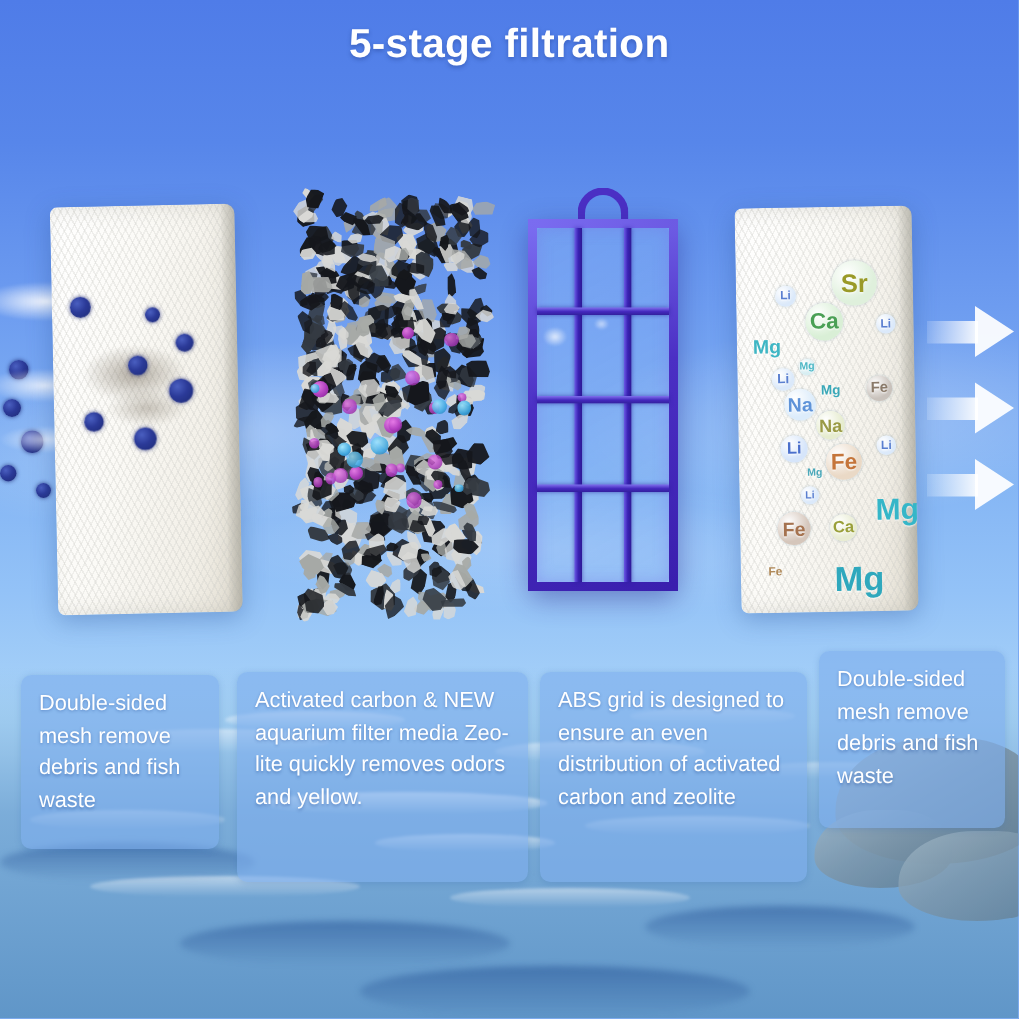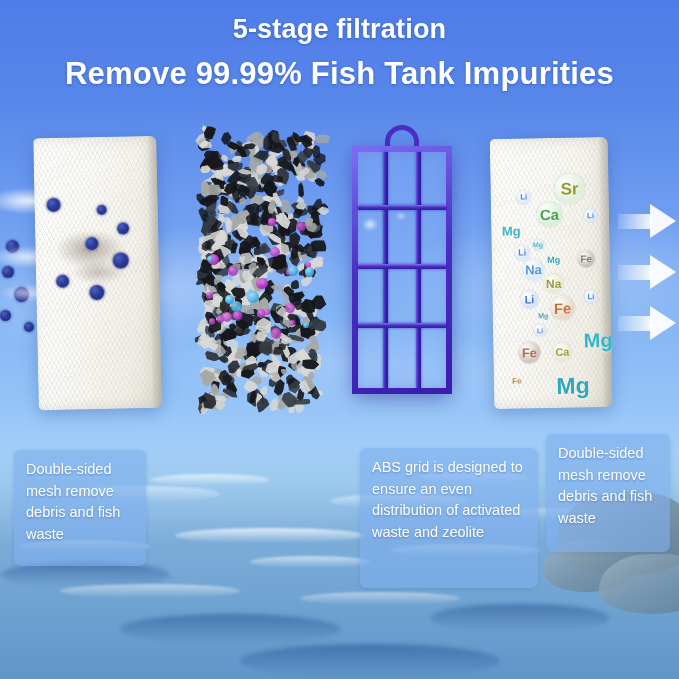--- a/index.html
+++ b/index.html
@@ -184,21 +184,20 @@
 <body>
 
 <div id="poster">
 
   <div class="glow glow-a"></div>
   <div class="glow glow-b"></div>
   <div class="glow glow-c"></div>
 
   <div class="head-wrap">
     <div class="head1">5-stage filtration</div>
-    <div class="head2">Remove 99.99% Fish Tank Impurities</div>
   </div>
 
   <div class="stage" style="left:36px; top:137px; width:123px; height:272px; transform:rotate(-1.2deg);">
     <div class="pad"></div>
     <div class="pad-edge"></div>
 
     <div class="dirt" style="left:18px;top:92px;width:72px;height:40px;"></div>
     <div class="dirt" style="left:34px;top:122px;width:56px;height:26px;opacity:.7;"></div>
 
     <div class="debris" style="left:12px;top:60px;width:14px;height:14px;"></div>
@@ -883,22 +882,25 @@
     <div class="wdark" style="left:240px;top:200px;width:260px;height:34px;"></div>
     <div class="rock" style="right:-18px;top:48px;width:140px;height:84px;"></div>
     <div class="rock" style="right:44px;top:96px;width:92px;height:52px;opacity:.85;"></div>
     <div class="rock" style="right:-30px;top:110px;width:110px;height:60px;opacity:.8;"></div>
   </div>
 
   <div class="cap" style="left:14px; top:450px; width:132px; height:116px;">
     <p>Double-sided mesh remove debris and fish waste</p>
   </div>
 
+  <div class="cap" style="left:158px; top:448px; width:194px; height:140px;">
+    <p>Activated carbon &amp; NEW aquarium filter media Zeo-lite quickly removes odors and yellow.</p>
+  </div>
 
   <div class="cap" style="left:360px; top:448px; width:178px; height:140px;">
-    <p>ABS grid is designed to ensure an even distribution of activated waste and zeolite</p>
+    <p>ABS grid is designed to ensure an even distribution of activated carbon and zeolite</p>
   </div>
 
   <div class="cap" style="left:546px; top:434px; width:124px; height:118px;">
     <p>Double-sided mesh remove debris and fish waste</p>
   </div>
 
 </div>
 
 </body></html>

